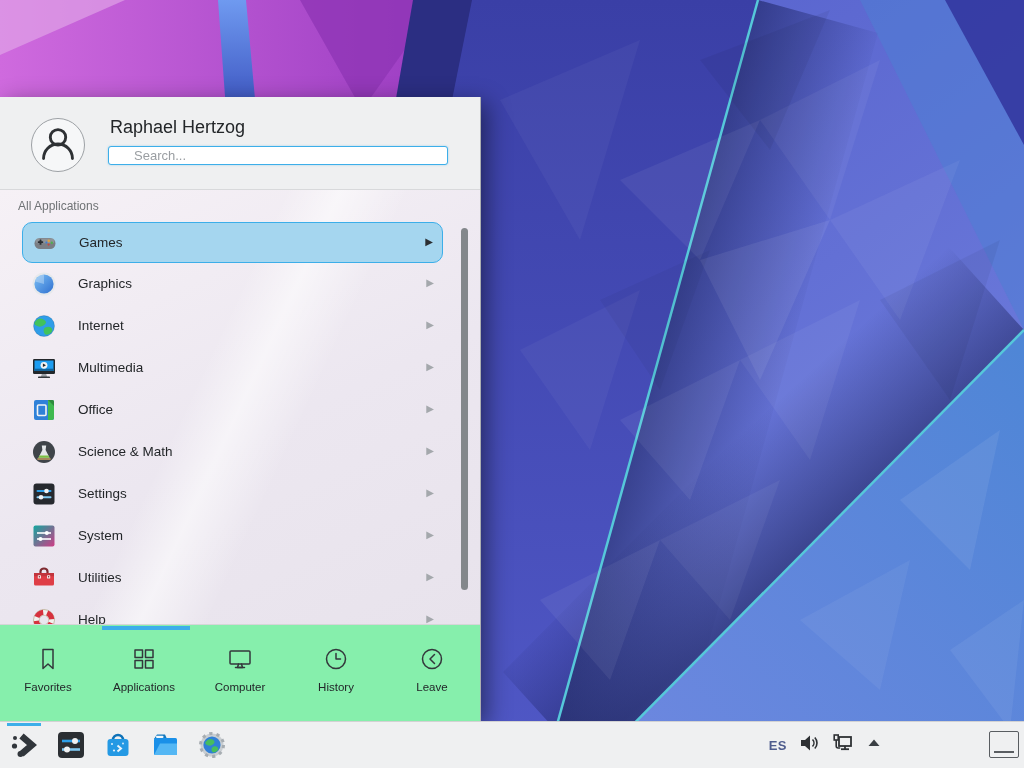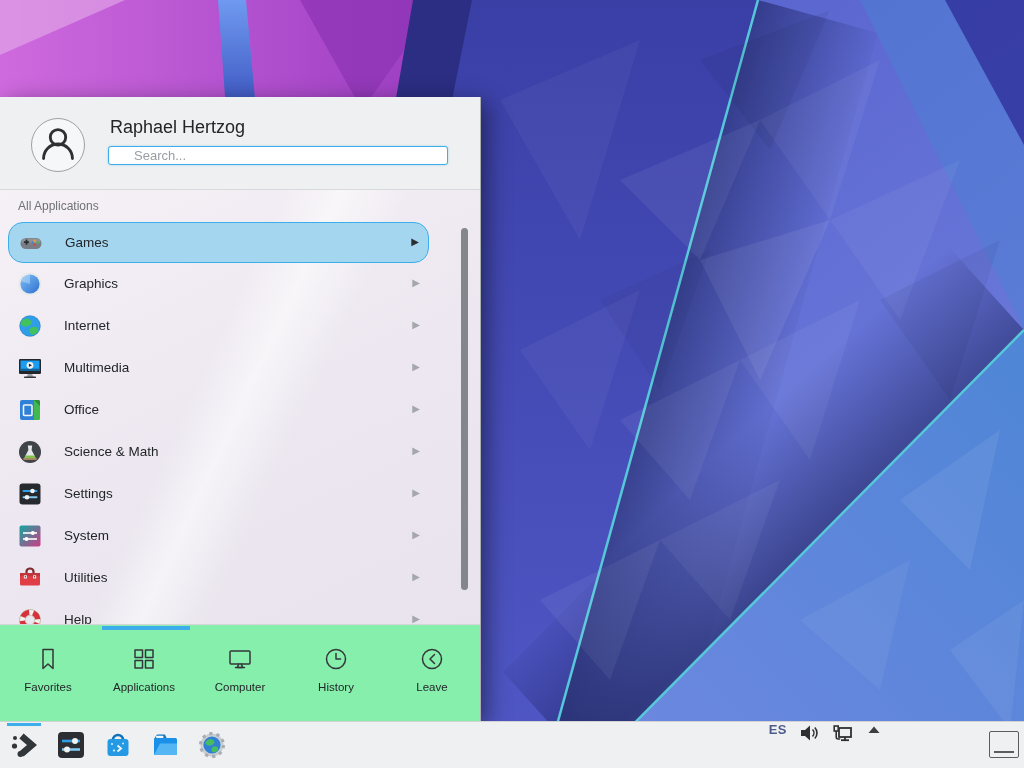--- a/index.html
+++ b/index.html
@@ -24,21 +24,21 @@
             font-family:"Liberation Sans",sans-serif; font-size:13px; color:#232629;
             padding:0 25px; outline:none; box-shadow:0 0 2px rgba(61,174,233,.5); }
   .search-input::placeholder { color:#9a9ea2; }
 
   .launcher-body { position:absolute; left:0; top:93px; width:100%; height:434px;
       background:
         linear-gradient(115deg, rgba(255,255,255,0) 42%, rgba(255,255,255,.55) 50%, rgba(255,255,255,0) 60%),
         linear-gradient(155deg, #f6f1f6 0%, #ece7f0 55%, #e8e3ec 100%); }
   .section-label { position:absolute; left:18px; top:9px; font-size:12px; color:#6f7275; }
   .cat-viewport { position:absolute; left:0; top:28px; width:100%; height:406px; overflow:hidden; }
-  .cat-row { position:absolute; left:8px; width:421px; height:41px; border-radius:15px;
+  .cat-row { position:absolute; left:22px; width:421px; height:41px; border-radius:10px;
              cursor:default; }
   .cat-row.selected { background:#a5d6ef; border:1px solid #3caee9; }
   .cat-icon { position:absolute; left:9px; top:7px; width:26px; height:26px; }
   .cat-icon svg { display:block; }
   .cat-label { position:absolute; left:56px; top:12px; font-size:13.5px; color:#232629; }
   .cat-arrow { position:absolute; right:9px; top:13px; font-size:10px; color:#a4a8ac; }
   .cat-row.selected .cat-arrow { color:#2b2e31; }
   .scrollbar { position:absolute; right:12px; top:10px; width:7px; height:362px;
                border-radius:3.5px; background:#83878b; }
 
@@ -51,21 +51,21 @@
                   stroke-linejoin:round; stroke-linecap:round; }
   .tab-label { margin-top:9px; font-size:11.5px; color:#232629; }
 
   
   .taskbar { position:absolute; left:0; top:721px; width:1024px; height:47px;
              background:#eff0f1; border-top:1px solid rgba(0,0,0,.12); }
   .task-apps { position:absolute; left:6px; top:0; height:46px; display:flex; align-items:center; }
   .task-btn { position:relative; width:36px; height:46px; display:flex; align-items:center;
               justify-content:center; margin-right:11px; }
   .active-line { position:absolute; left:1px; top:1px; width:34px; height:3px; background:#3daee9; }
-  .tray { position:absolute; right:142px; top:0; height:46px; display:flex; gap:11px; }
+  .tray { position:absolute; right:142px; top:0; height:46px; display:flex; align-items:center; gap:11px; }
   .kbd-layout { font-size:13px; font-weight:bold; color:#4e5c8d; letter-spacing:.5px; }
   .clock { position:absolute; right:46px; top:3px; width:92px; text-align:center; cursor:default; }
   .clock-time { font-size:16.5px; color:#232629; line-height:20px; }
   .clock-date { font-size:13px; color:#232629; line-height:17px; }
   .show-desktop { position:absolute; right:5px; top:9px; width:30px; height:27px;
                   border:1px solid #595d61; border-radius:2px; }
   .show-desktop::after { content:""; position:absolute; left:4px; right:4px; bottom:4px;
                   height:2px; background:#595d61; }
 </style>
 </head>

